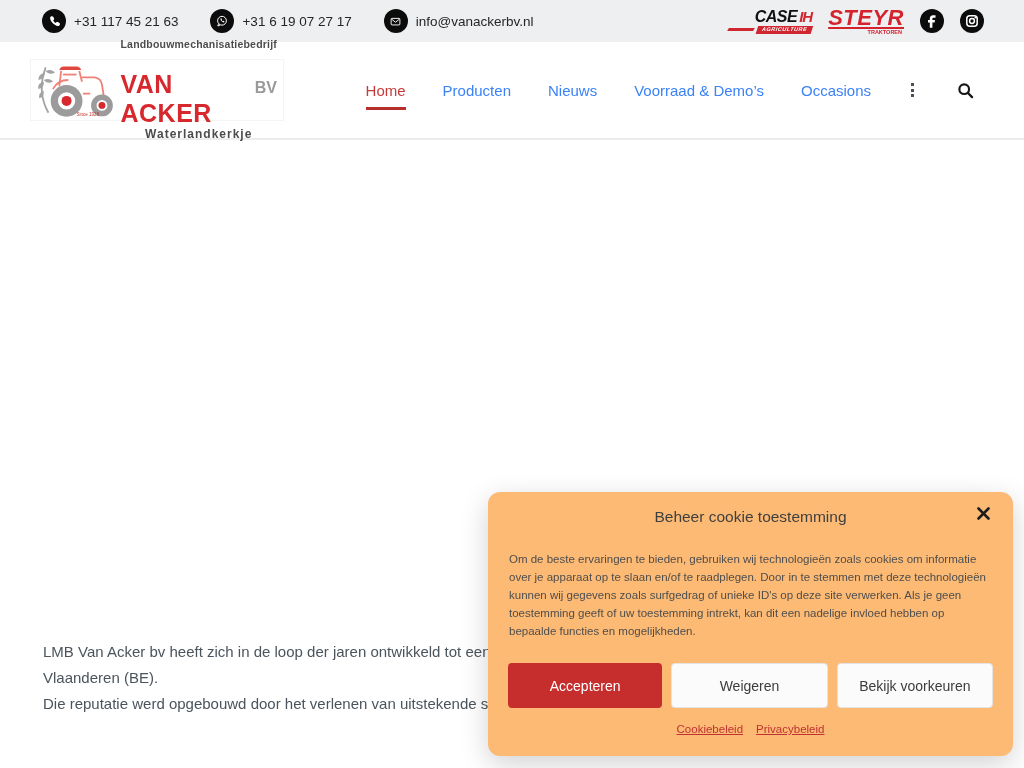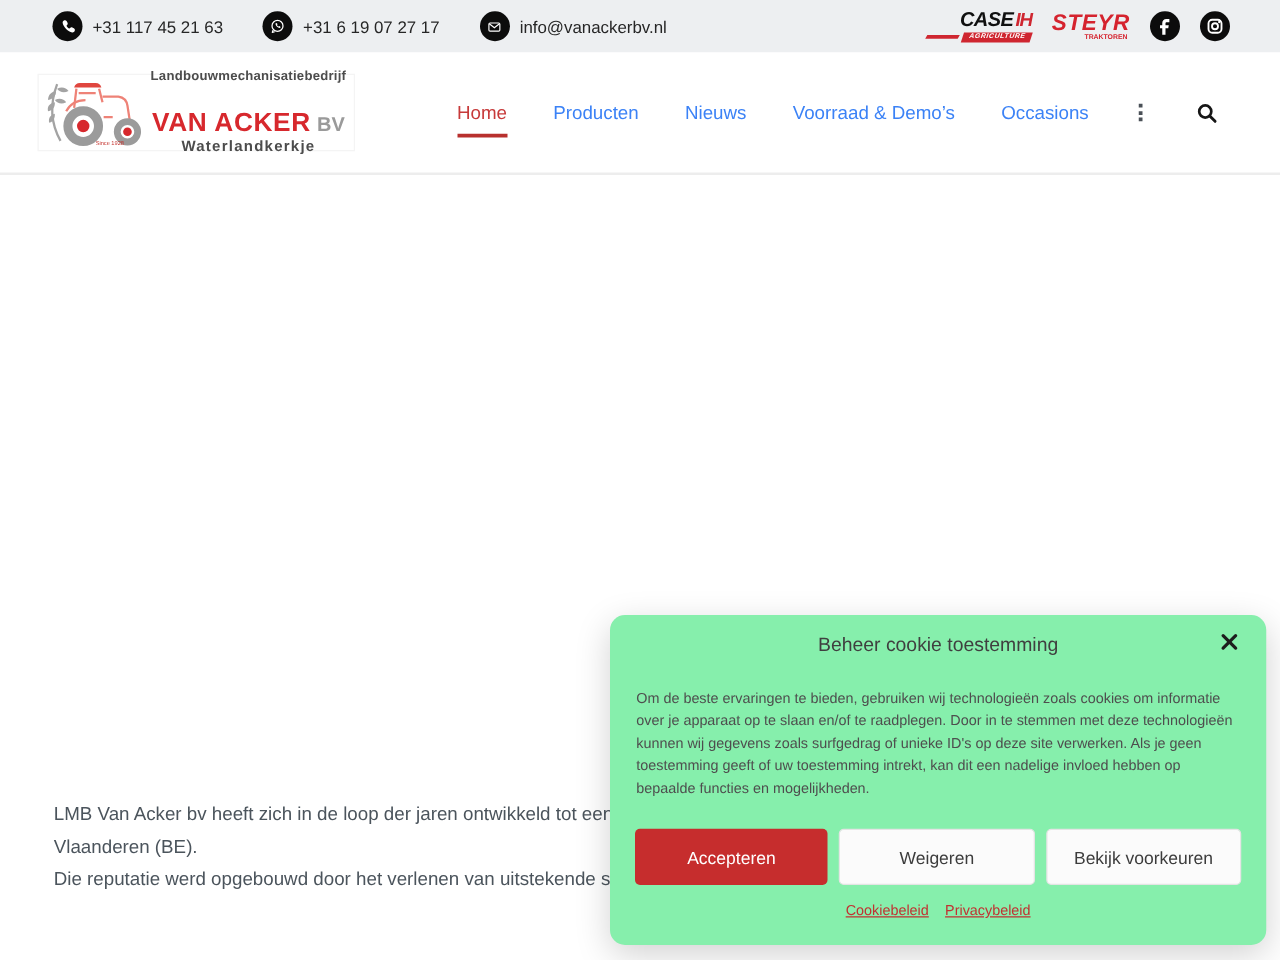--- a/index.html
+++ b/index.html
@@ -34,21 +34,21 @@
   .caseih-mark { font-style:italic; font-weight:bold; font-size:15px; color:#cf2630; letter-spacing:-1px; }
   .caseih-bottom { display:flex; align-items:center; margin-top:1px; }
   .caseih-swoosh { width:26px; height:3px; background:#cf2630; transform:skewX(-30deg); margin-right:3px; }
   .caseih-banner {
     background:#cf2630; color:#fff; font-size:5.5px; font-weight:bold;
     padding:1px 5px; transform:skewX(-18deg); letter-spacing:0.5px;
   }
 
   
   .steyr { display:flex; flex-direction:column; align-items:flex-end; line-height:1; }
-  .steyr-word { font-style:italic; font-weight:bold; font-size:18px; color:#d5232e; letter-spacing:0.5px; }
+  .steyr-word { font-style:italic; font-weight:bold; font-size:22px; color:#d5232e; letter-spacing:0.5px;text-decoration:underline; }
   .steyr-sub { font-size:5.5px; font-weight:bold; color:#d5232e; margin-top:1px; margin-right:2px; }
 
   .social-circle {
     width:24px; height:24px; border-radius:50%; background:#0c0c0c;
     display:inline-flex; align-items:center; justify-content:center; cursor:pointer;
   }
 
   
   .header {
     position:absolute; left:0; top:42px; width:1024px; height:98px;
@@ -57,21 +57,21 @@
     padding:0 49px 0 30px;
   }
   .logo-card {
     width:254px; height:62px; background:#fff; border:1px solid #f4f4f4;
     display:flex; align-items:center; gap:4px; text-decoration:none; cursor:pointer;
     padding:2px 6px 2px 2px;
   }
   .logo-text { display:flex; flex-direction:column; align-items:center; flex:1; line-height:1.15; }
   .logo-tagline { font-size:10.5px; font-weight:bold; color:#4c4c4c; letter-spacing:0.2px; }
   .logo-nameline { display:flex; align-items:baseline; gap:5px; }
-  .logo-name { font-size:21px; font-weight:bold; color:#d7282d; letter-spacing:0.5px;margin-top:20px; }
+  .logo-name { font-size:25px; font-weight:bold; color:#d7282d; letter-spacing:0.5px;margin-top:20px; }
   .logo-suffix { font-size:16px; font-weight:bold; color:#9a9a9a; }
   .logo-town { font-size:12px; font-weight:bold; color:#4c4c4c; letter-spacing:1px; }
 
   .nav { margin-left:auto; display:flex; align-items:center; gap:37px; }
   .nav-item {
     font-size:15px; color:#3b82f6; text-decoration:none; cursor:pointer;
     position:relative; white-space:nowrap;
   }
   .nav-item.active { color:#c73a3a; }
   .nav-item.active::after {
@@ -84,21 +84,21 @@
   
   .main-area { position:absolute; left:0; top:142px; width:1024px; height:626px; background:#fff; }
   .intro-text {
     position:absolute; left:43px; top:497px;
     font-size:15px; line-height:26px; color:#4b545c; white-space:nowrap;
   }
 
   
   .cookie-dialog {
     position:absolute; left:488px; top:492px; width:525px; height:264px;
-    background:#86efac; border-radius:12px;
+    background:#fdba74; border-radius:12px;
     box-shadow:0 8px 28px rgba(0,0,0,0.18);
     z-index:20;
   }
   .cookie-close {
     position:absolute; top:12px; right:20px; cursor:pointer;
     background:none; border:none; display:inline-flex; padding:2px;
   }
   .cookie-title {
     margin-top:16px; text-align:center;
     font-size:15.5px; color:#3f3f3f;

